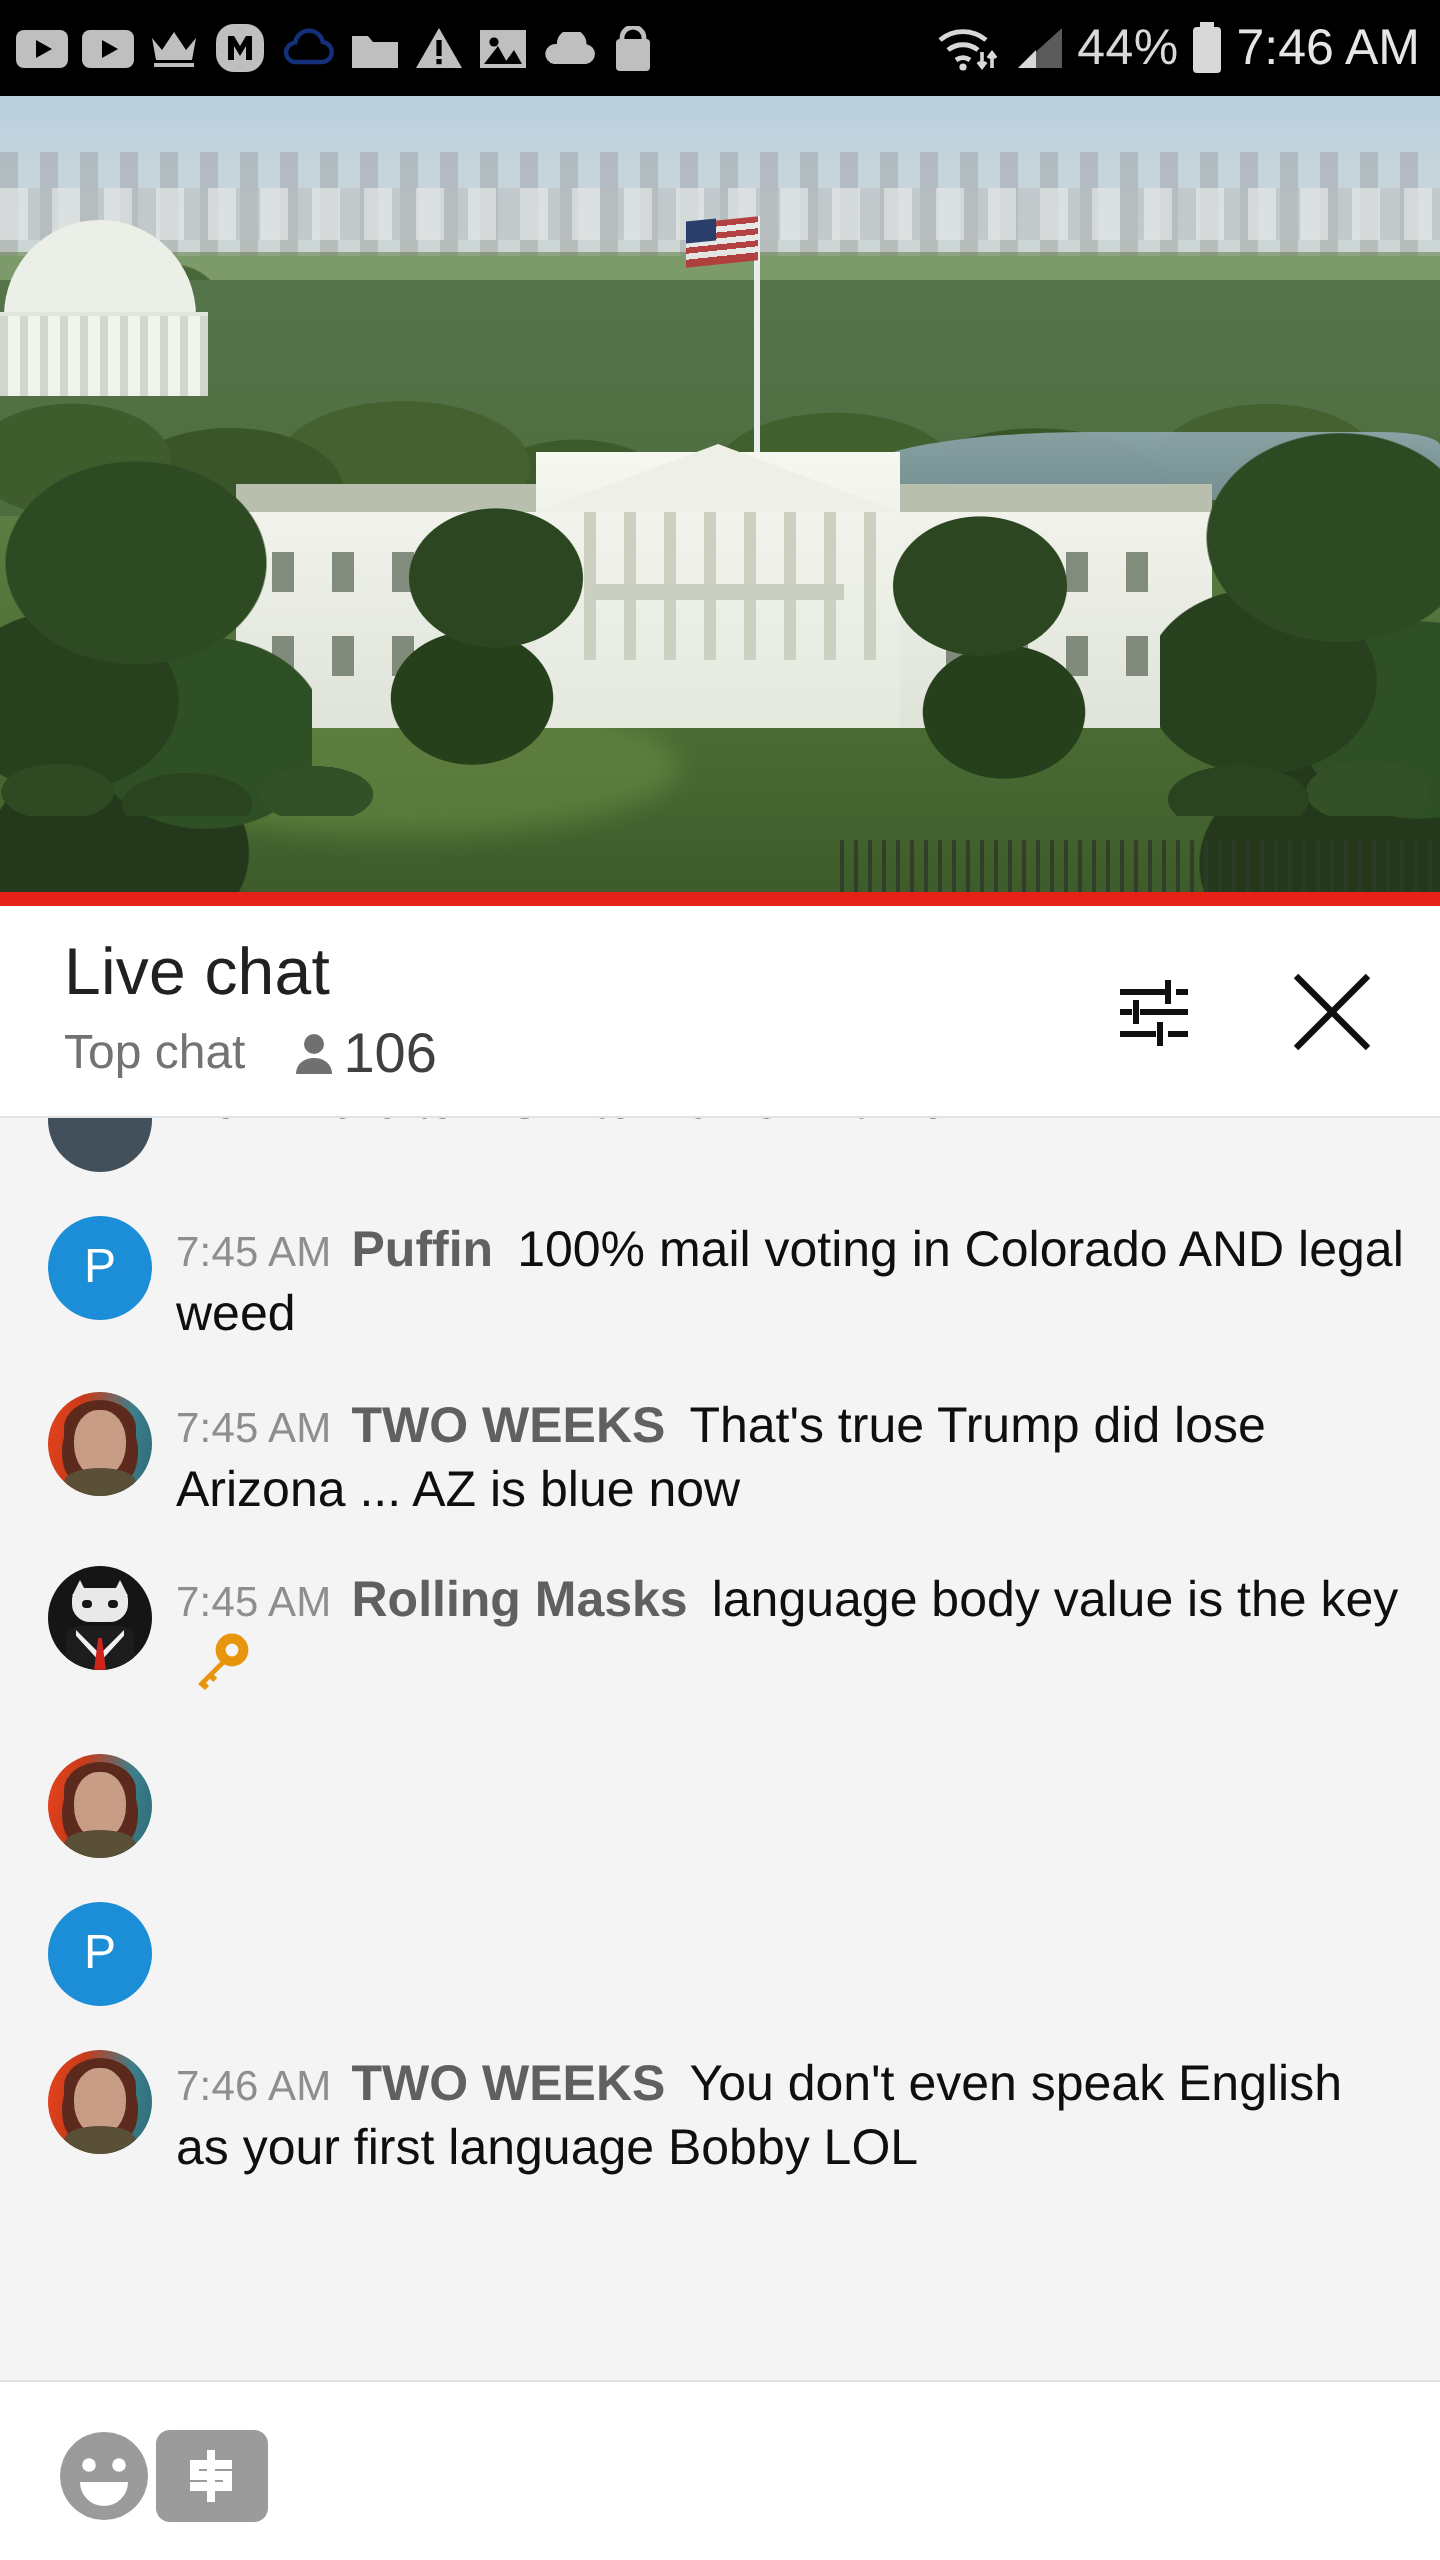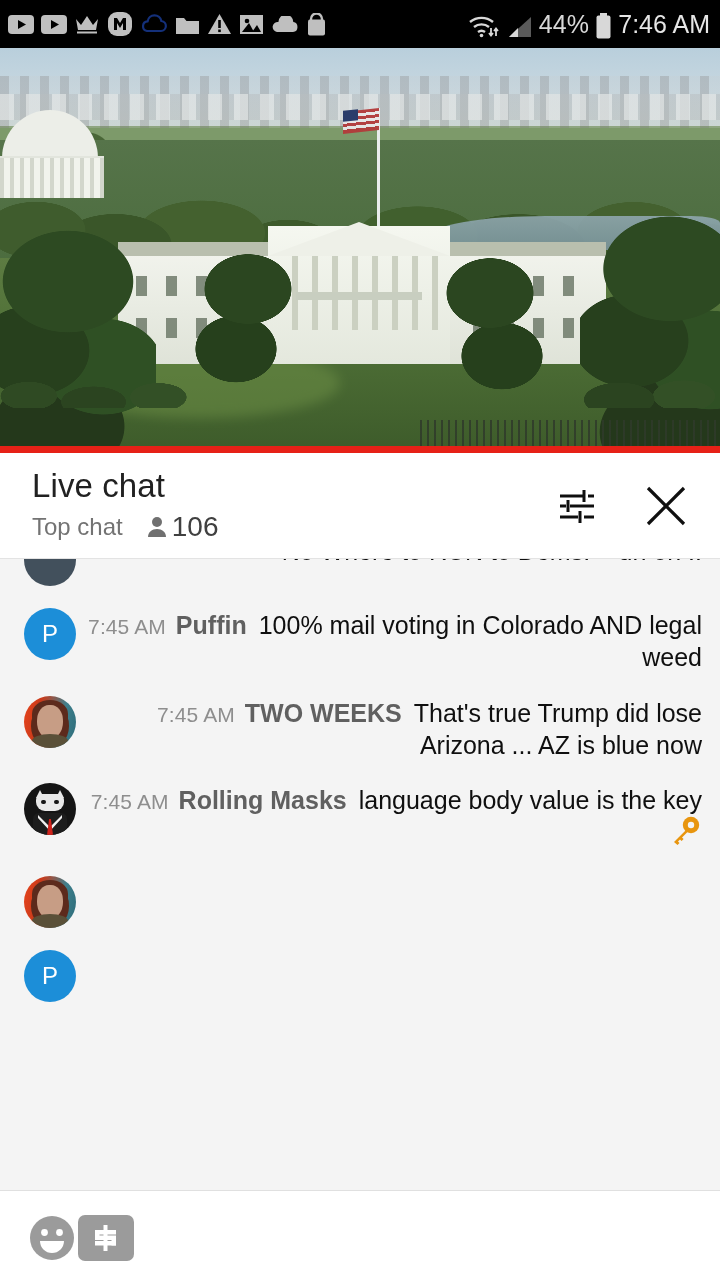--- a/index.html
+++ b/index.html
@@ -10,21 +10,21 @@
     -webkit-font-smoothing:antialiased;
   }
 
   
   .statusbar{
     height:48px; width:720px; background:#000000;
     display:flex; align-items:center; justify-content:space-between;
     padding:0 10px 0 8px;
   }
   .sb-left{ display:flex; align-items:center; gap:7px; }
-  .sb-right{ display:flex; align-items:flex-end; gap:6px; }
+  .sb-right{ display:flex; align-items:center; gap:6px; }
   .sb-ic{ display:block; }
   .sb-text{ color:#d8d8d8; font-size:25px; letter-spacing:.2px; white-space:nowrap; }
   .sb-time{ color:#e6e6e6; font-size:25px; white-space:nowrap; }
 
   
   .video{
     position:relative; width:720px; height:405px; overflow:hidden;
     background:#7d9a6a;
   }
   .v-sky{
@@ -275,21 +275,21 @@
     background:#f0f0f0;
     clip-path:polygon(0 0, 50% 75%, 100% 0, 100% 18%, 50% 100%, 0 18%);
   }
   .av-mask .mtie{
     position:absolute; left:23px; bottom:0; width:6px; height:16px;
     background:#d0231c; clip-path:polygon(35% 0,65% 0,100% 100%,0 100%);
   }
 
   .msg-body{ flex:1; padding-top:1px; min-width:0; }
   .msg-line{
-    font-size:25px; line-height:1.29; color:#0f0f0f; word-wrap:break-word;text-align:right;
+    font-size:25px; line-height:1.29; color:#0f0f0f; word-wrap:break-word;
   }
   .ts{ color:#8e8e8e; font-size:21px; margin-right:10px; letter-spacing:.1px; }
   .author{ color:#606060; font-weight:bold; margin-right:12px; }
   .txt{ color:#0f0f0f; }
   .emoji-key{ display:inline-block; vertical-align:-5px; margin-left:5px; }
 
   
   .inputbar{
     width:720px; height:95px; background:#fff;
     display:flex; align-items:center; padding:0 20px 0 26px;
@@ -534,20 +534,34 @@
         <span class="body"></span>
     </div>
   </div>
 
   <div class="msg">
     <div class="avatar av-puffin">
       <span>P</span>
     </div>
   </div>
 
+  <div class="msg">
+    <div class="avatar av-photo">
+      <span class="hair"></span>
+        <span class="hair2"></span>
+        <span class="hair3"></span>
+        <span class="face"></span>
+        <span class="body"></span>
+    </div>
+    <div class="msg-body">
+      <div class="msg-line">
+        <span class="ts">7:46 AM</span><span class="author">TWO WEEKS</span><span class="txt">You don't even speak English as your first language Bobby LOL</span>
+      </div>
+    </div>
+  </div>
 
 </div>
 
 <div class="inputbar">
   <div class="emoji-btn">
     <svg width="48" height="48" viewBox="0 0 48 48">
       <circle cx="24" cy="24" r="22" fill="#9b9b9b"></circle>
       <circle cx="16.5" cy="18.5" r="3.4" fill="#fff"></circle>
       <circle cx="31.5" cy="18.5" r="3.4" fill="#fff"></circle>
       <path d="M12 27a12 12 0 0 0 24 0z" fill="#fff"></path>

